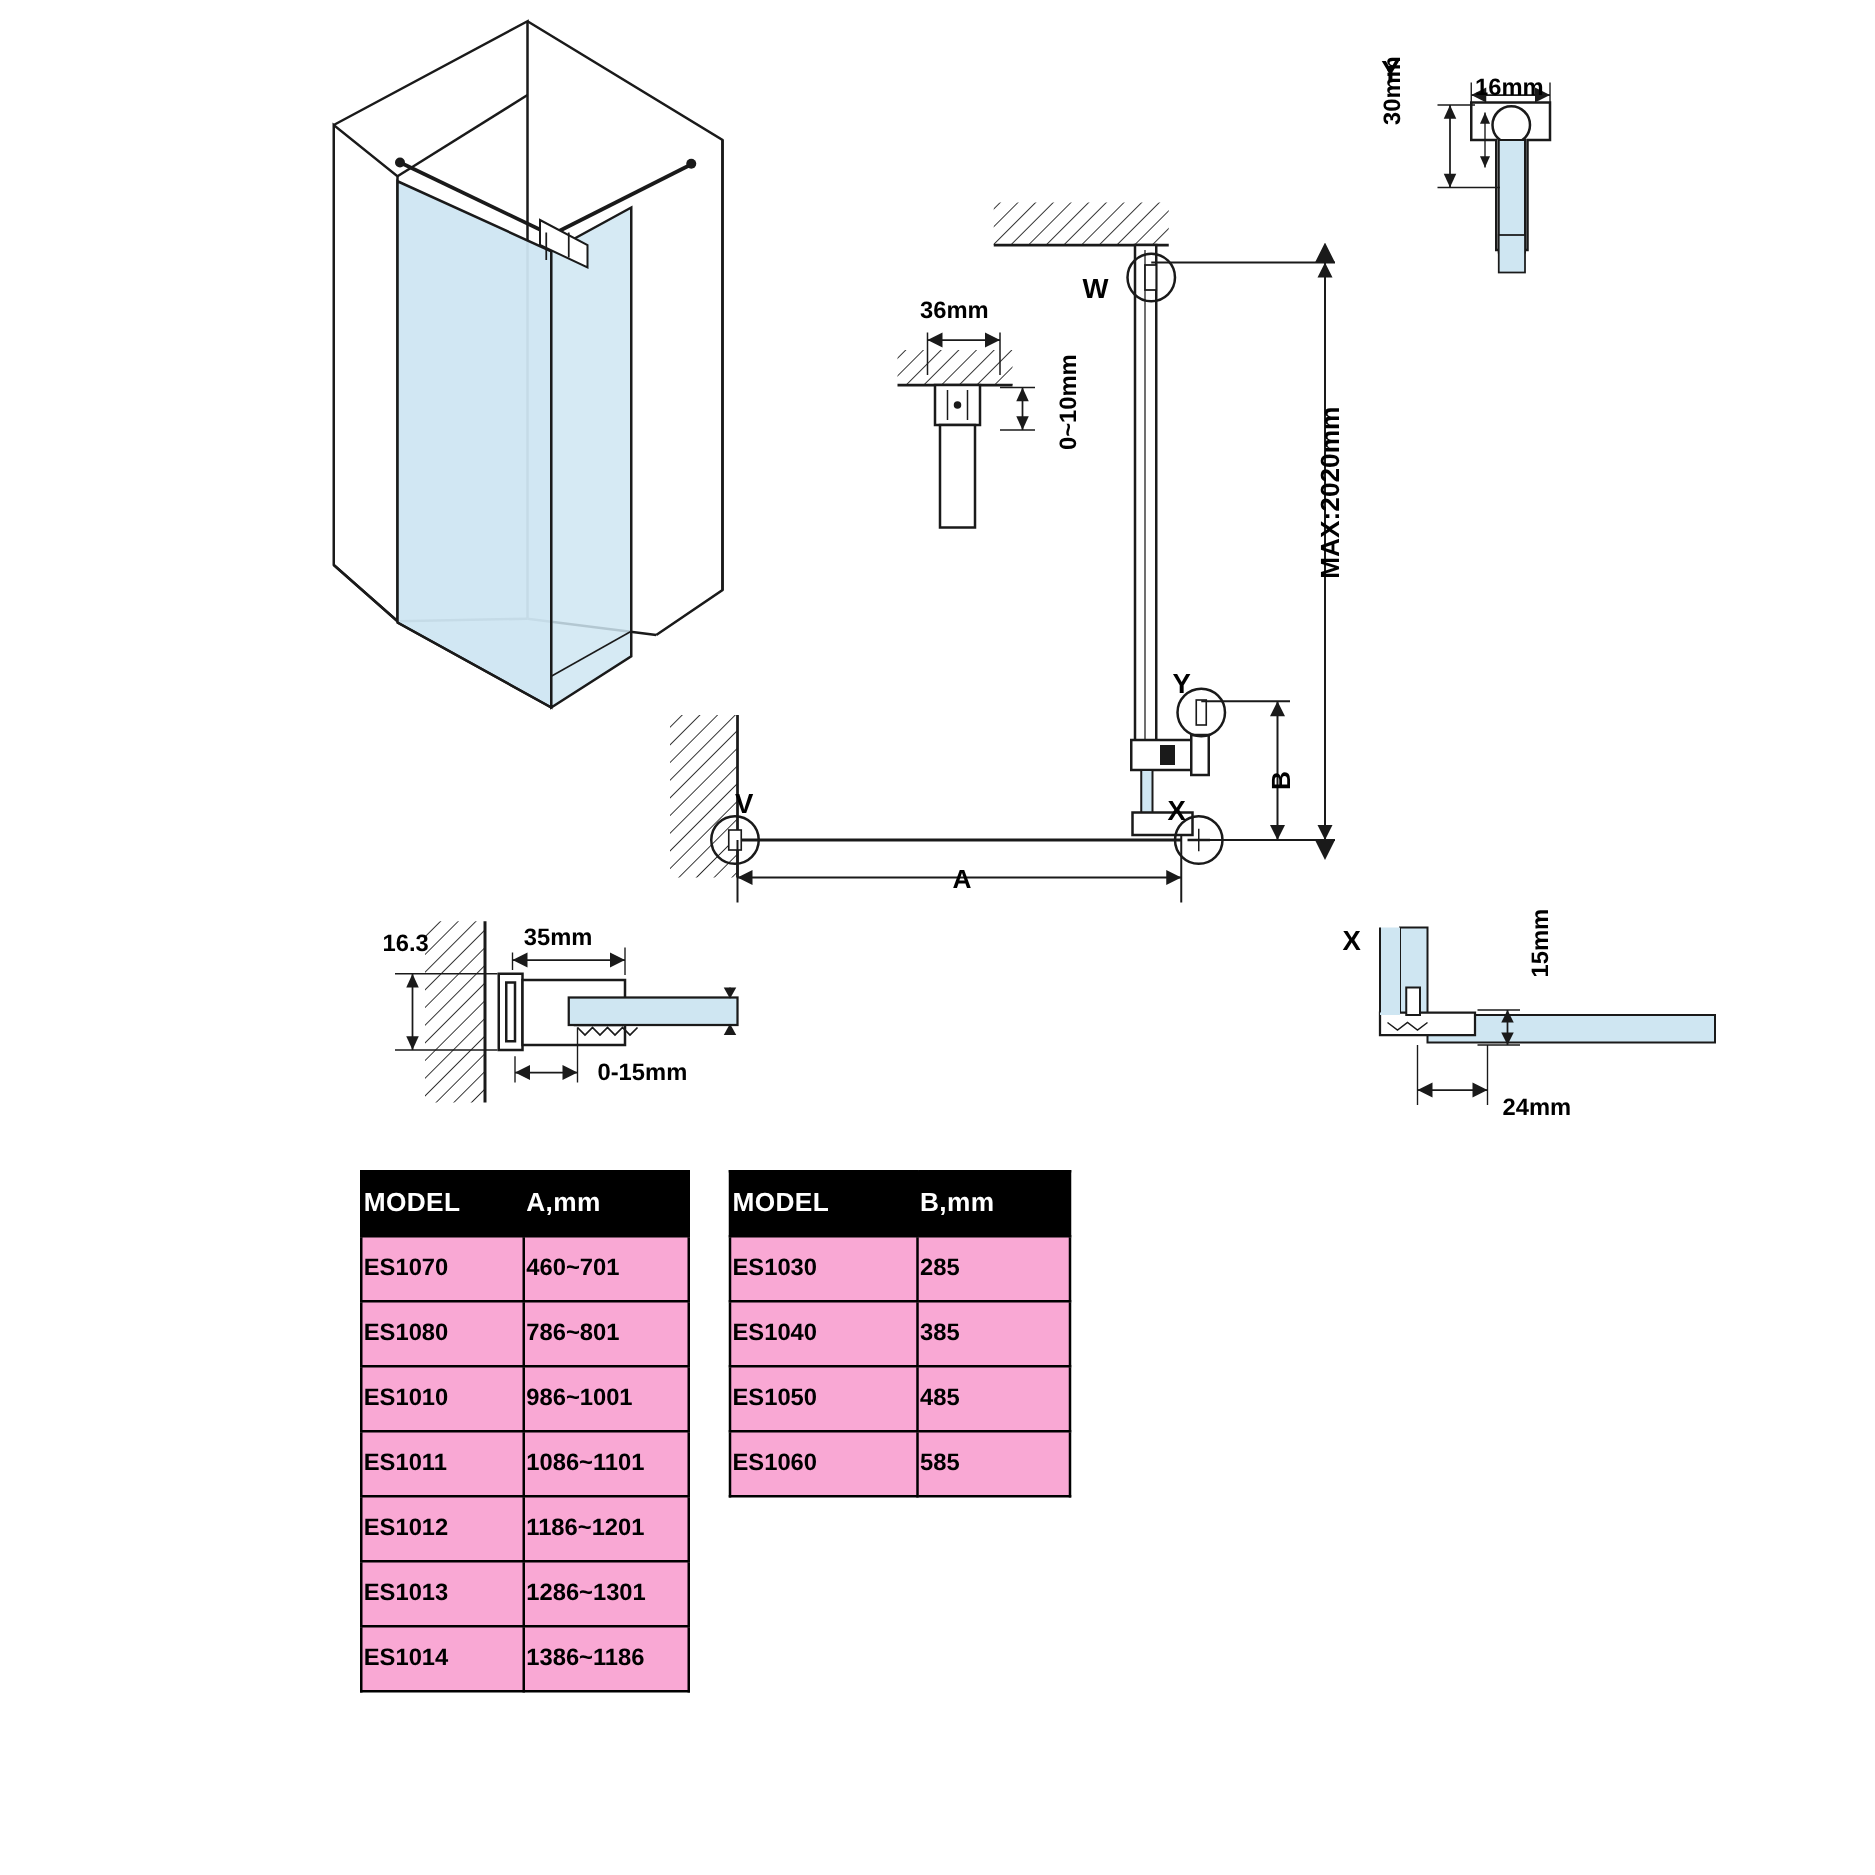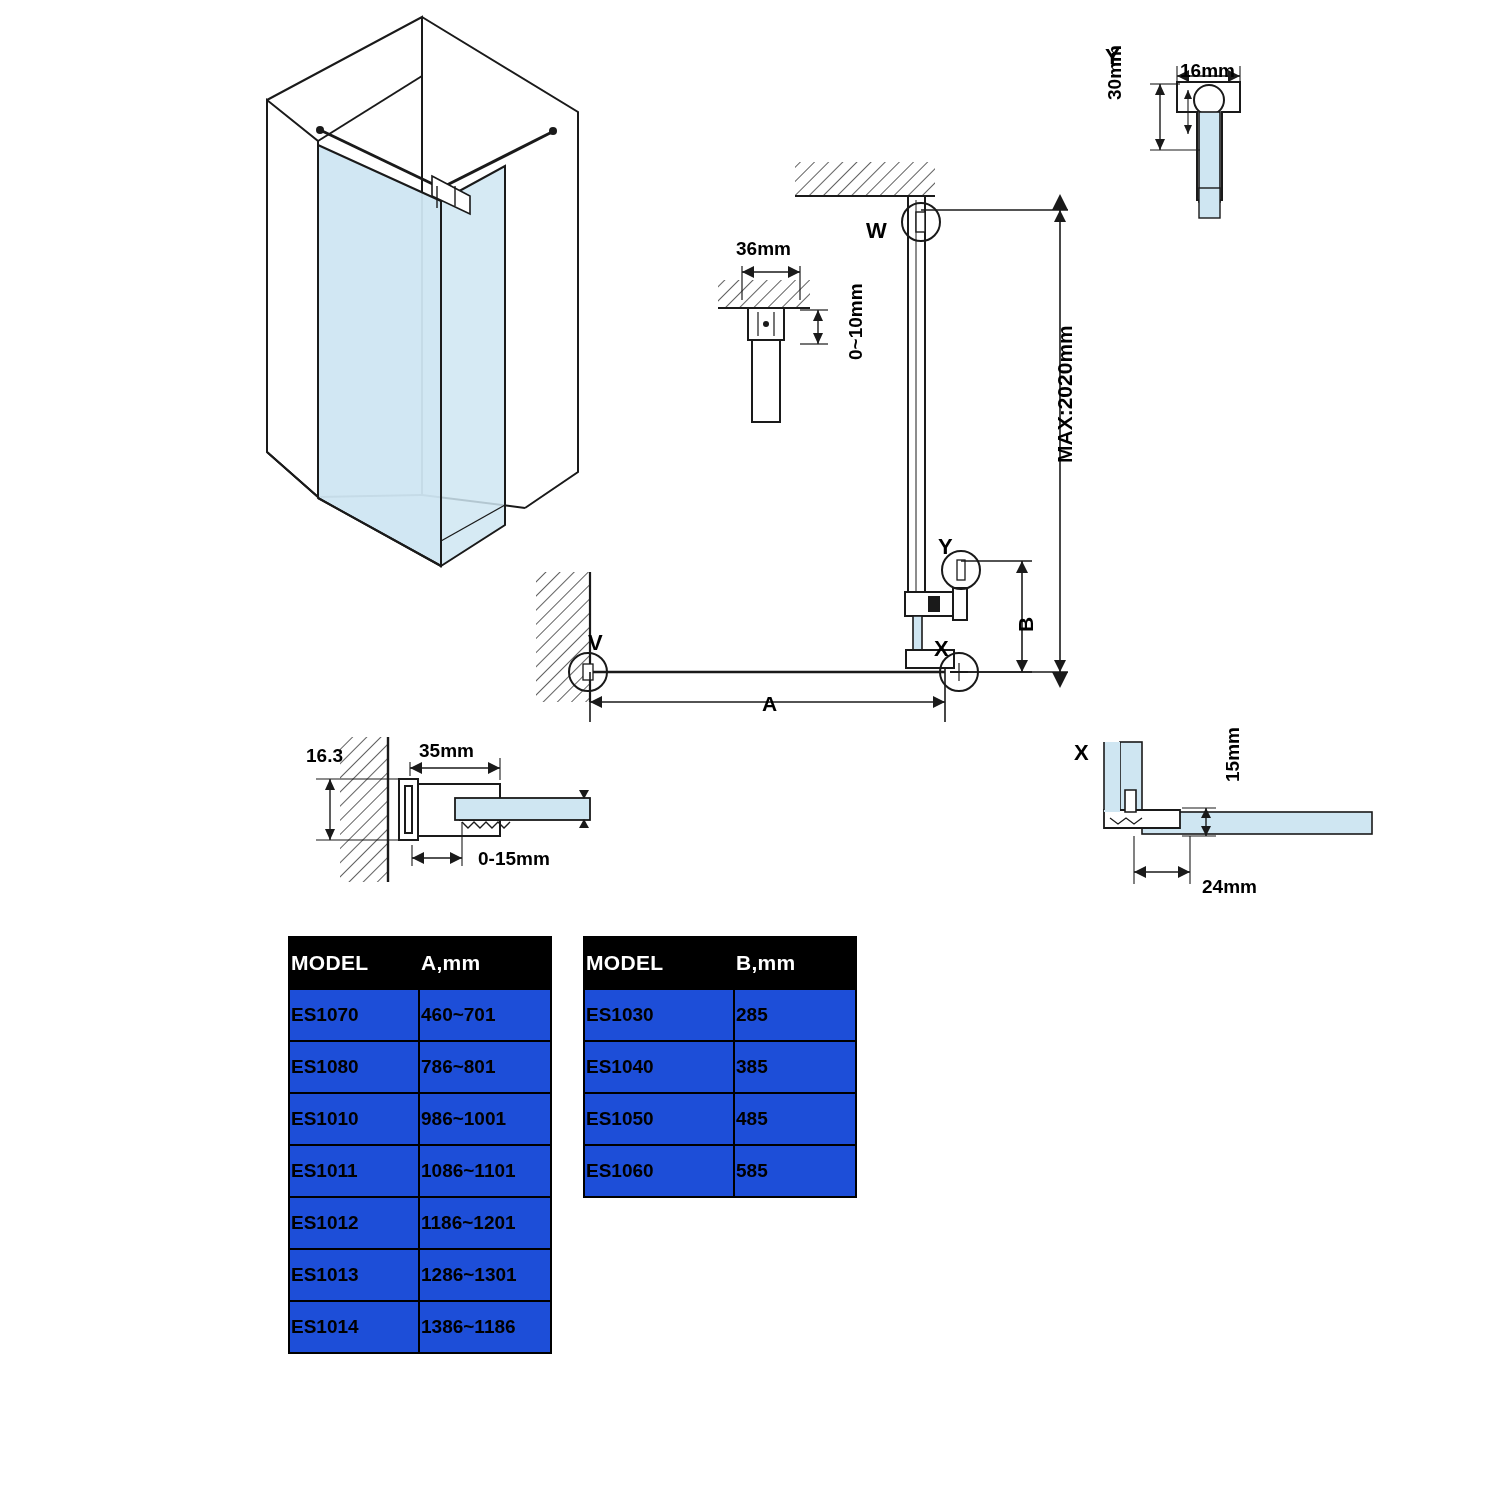--- a/index.html
+++ b/index.html
@@ -39,21 +39,21 @@
     font-weight: bold;
   }
   .tbl thead th {
     background: #000;
     color: #fff;
     font-size: 21px;
     height: 48px;
     letter-spacing: .3px;
   }
   .tbl tbody td {
-    background: #1d4ed8;
+    background: #f9a8d4;
     color: #000;
     font-size: 19px;
     height: 48px;
   }
   #table-a { left: 288px; top: 936px; }
   #table-a th:nth-child(1), #table-a td:nth-child(1) { width: 126px; }
   #table-a th:nth-child(2), #table-a td:nth-child(2) { width: 128px; }
   #table-b { left: 583px; top: 936px; }
   #table-b th:nth-child(1), #table-b td:nth-child(1) { width: 146px; }
   #table-b th:nth-child(2), #table-b td:nth-child(2) { width: 118px; }

